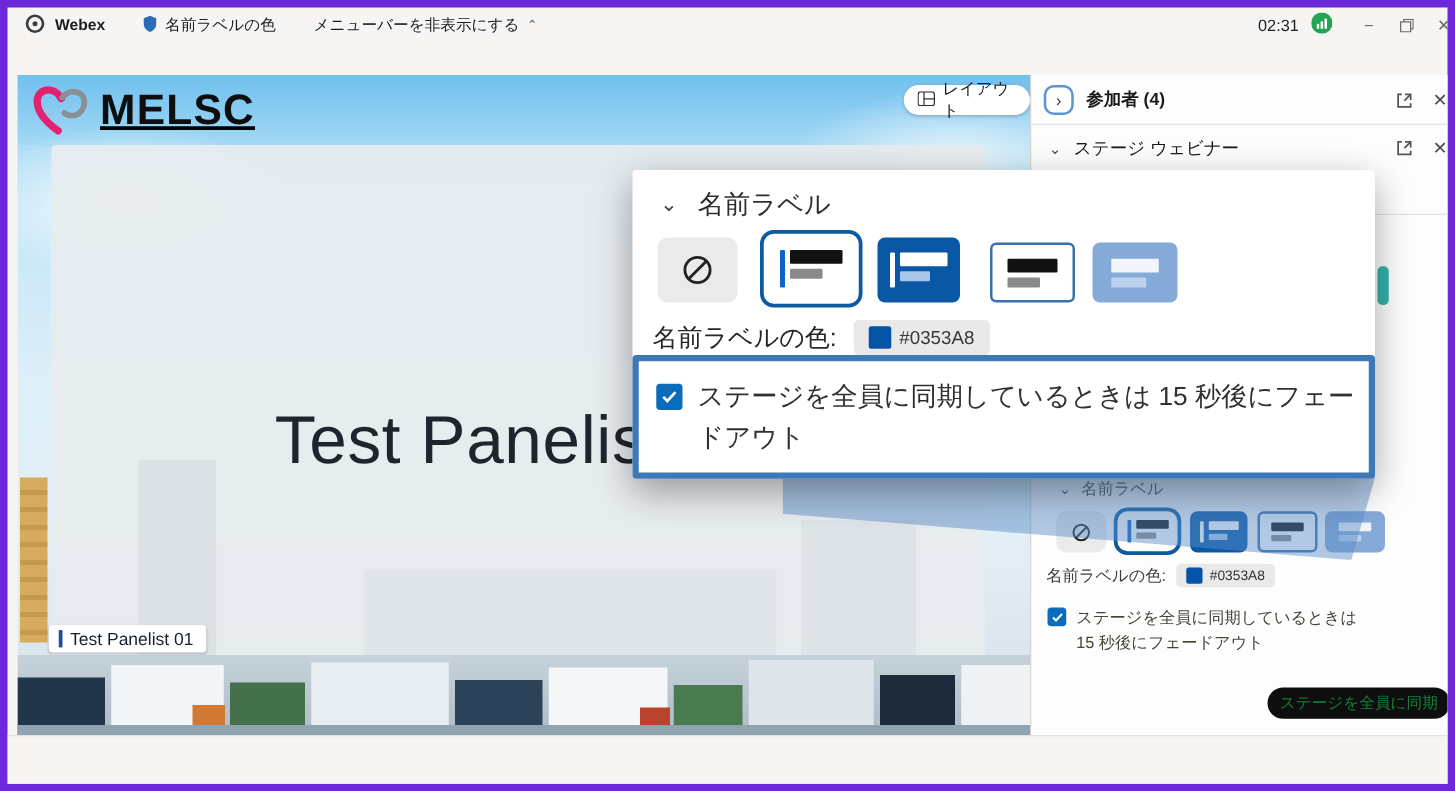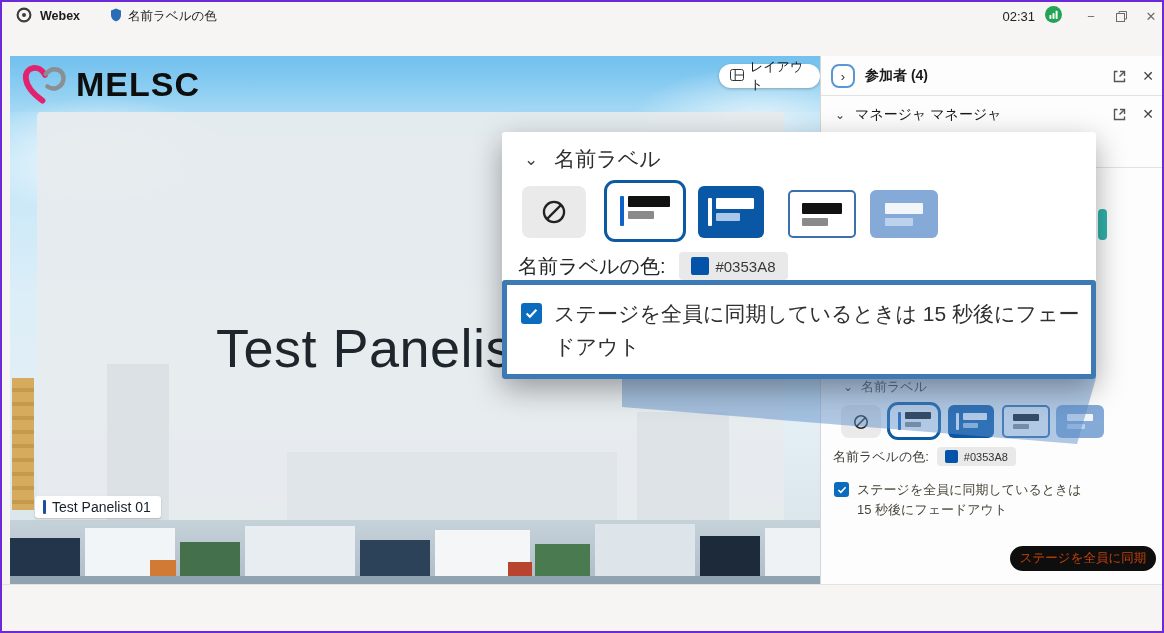--- a/index.html
+++ b/index.html
@@ -1,17 +1,17 @@
 <!DOCTYPE html>
 <html><head>
 <meta charset="utf-8">
 <style>
   * { margin:0; padding:0; box-sizing:border-box; }
   html,body { width:1164px; height:633px; font-family:"Liberation Sans", sans-serif; background:#f7f5f4; }
-  #app { position:relative; width:1164px; height:633px; background:#f7f5f4; overflow:hidden; border:2px solid #6d28d9; }
+  #app { position:relative; width:1164px; height:633px; background:#f7f5f4; overflow:hidden; border:6px solid #6d28d9; }
 
   
   #titlebar { position:absolute; left:0; top:0; width:1164px; height:28px; display:flex; align-items:center; font-size:12.5px; color:#1c1c1c; }
   .tb-left { display:flex; align-items:center; gap:8px; padding-left:14px; }
   .webex-name { font-weight:bold; }
   .tb-item { display:flex; align-items:center; gap:6px; margin-left:22px; }
   .tb-right { position:absolute; right:0; top:0; height:28px; display:flex; align-items:center; gap:0; }
   .tb-time { font-size:13px; color:#222; margin-right:10px; }
   .winbtn { width:30px; height:28px; display:flex; align-items:center; justify-content:center; color:#6e6c6a; font-size:13px; }
   .chev-up { font-size:10px; color:#555; }
@@ -20,21 +20,21 @@
   #menubar { position:absolute; left:0; top:28px; width:1164px; height:26px; display:flex; align-items:center; gap:21px; padding-left:12px; font-size:12.5px; color:#1f1f1f; }
   .menu-item { cursor:default; }
 
   
   #stage { position:absolute; left:8px; top:54px; width:810px; height:528px; overflow:hidden;
     background:linear-gradient(180deg,#8fd0f2 0%, #a8dbf5 9%, #c6e7f8 22%, #dceef8 45%, #e3eef5 70%, #d4dfe6 100%); }
   #stage .cloud1 { position:absolute; left:-40px; top:40px; width:260px; height:120px; background:radial-gradient(ellipse at center, rgba(255,255,255,.85), rgba(255,255,255,0) 70%); }
   #stage .cloud2 { position:absolute; left:620px; top:10px; width:260px; height:110px; background:radial-gradient(ellipse at center, rgba(255,255,255,.7), rgba(255,255,255,0) 70%); }
   #stage .skyband { position:absolute; left:0; top:0; width:100%; height:56px; background:linear-gradient(180deg, rgba(90,180,235,.55), rgba(120,195,240,.15)); }
 
-  #brand { position:absolute; left:10px; top:6px; display:flex; align-items:center; gap:6px; z-index:2; }
+  #brand { position:absolute; left:10px; top:6px; display:flex; align-items:center; gap:6px; z-index:2;text-decoration:underline; }
   #brand .brand-text { font-size:34px; font-weight:800; letter-spacing:1px; color:#0e0e0e; }
 
   .yellow-bldg { position:absolute; left:2px; top:322px; width:22px; height:132px; background:repeating-linear-gradient(180deg,#d6ab5e 0 10px,#c49a4e 10px 14px); z-index:1; }
 
   #tile { position:absolute; left:27px; top:56px; width:747px; height:417px; background:rgba(231,235,238,0.95); border-radius:4px; z-index:2; }
   .ghost-bldg { position:absolute; background:#d2d8dc; opacity:.55; }
   #tile-name { position:absolute; left:0; right:0; top:205px; text-align:center; font-size:54px; color:#1f252c; white-space:nowrap; letter-spacing:0.5px; }
 
   #city { position:absolute; left:0; top:464px; width:810px; height:64px; z-index:3; background:linear-gradient(180deg,#c6d2da, #aebcc6); }
   #city div { position:absolute; }
@@ -68,21 +68,21 @@
   .stack { display:flex; flex-direction:column; gap:4px; }
   .bar1,.bar2 { border-radius:1px; }
 
   #sb-namelabel-title { position:absolute; left:22px; top:322px; font-size:13px; color:#4f4f4f; display:flex; gap:8px; align-items:center; }
   #sb-color-row { position:absolute; left:12px; top:391px; display:flex; align-items:center; gap:8px; font-size:13px; color:#3c3c38; }
   .swatch-pill { background:#e9e9e9; border-radius:4px; display:flex; align-items:center; gap:6px; padding:3px 8px; }
   .swatch { background:#0353A8; border-radius:2px; }
   #sb-check-row { position:absolute; left:13px; top:424px; display:flex; gap:8px; }
   .checkbox { background:#0b6cbd; border-radius:3px; display:flex; align-items:center; justify-content:center; flex:none; }
   #sb-check-row .cb-label { width:228px; font-size:13px; line-height:1.55; color:#474538; }
-  #sync-btn { position:absolute; left:189px; top:490px; width:146px; height:25px; background:#0e0e0e; color:#c2410c; border-radius:13px; font-size:12.5px; display:flex; align-items:center; justify-content:center; }
+  #sync-btn { position:absolute; left:189px; top:490px; width:146px; height:25px; background:#0e0e0e; color:#15803d; border-radius:13px; font-size:12.5px; display:flex; align-items:center; justify-content:center; }
 
   
   #wedge { position:absolute; left:620px; top:376px; width:474px; height:66px; background:rgba(92,142,200,.48); clip-path:polygon(0% 0%, 100% 0%, 96% 100%, 0% 44%); z-index:5; }
 
   
   #popup { position:absolute; left:500px; top:130px; width:594px; height:247px; background:#fff; z-index:10; border-radius:3px; box-shadow:0 10px 30px rgba(0,0,0,.35); }
   #popup-header { position:absolute; left:22px; top:13px; display:flex; align-items:center; gap:16px; font-size:21px; color:#2e2e2e; }
   #popup-header .chev { font-size:17px; }
   #popup-color-row { position:absolute; left:16px; top:120px; display:flex; align-items:center; gap:14px; font-size:20px; color:#262626; }
   #popup-color-row .swatch-pill { padding:5px 12px; font-size:15px; color:#3a3a3a; }
@@ -106,20 +106,24 @@
           </svg>
       </span>
       <span class="webex-name">Webex</span>
       <span class="tb-item">
         <span>
           <svg width="12" height="14" viewBox="0 0 12 14">
               <path d="M6 0.5 L11 2.5 V7 C11 10.5 8.6 12.6 6 13.5 C3.4 12.6 1 10.5 1 7 V2.5 Z" fill="#2a6db6"></path>
             </svg>
         </span>
         <span>名前ラベルの色</span>
+      </span>
+      <span class="tb-item">
+        <span>メニューバーを非表示にする</span>
+        <span class="chev-up">⌃</span>
       </span>
     </div>
     <div class="tb-right">
       <span class="tb-time">02:31</span>
       <span style="margin-right:14px;">
         <svg width="17" height="17" viewBox="0 0 17 17">
             <circle cx="8.5" cy="8.5" r="8.5" fill="#23a455"></circle>
             <rect x="4.4" y="9" width="2" height="4" rx="0.7" fill="#fff"></rect>
             <rect x="7.5" y="7" width="2" height="6" rx="0.7" fill="#fff"></rect>
             <rect x="10.6" y="4.8" width="2" height="8.2" rx="0.7" fill="#fff"></rect>
@@ -206,21 +210,21 @@
               <line x1="11.3" y1="1.7" x2="6.5" y2="6.5" stroke="#555" stroke-width="1.4"></line>
             </svg>
         </span>
         <span class="icon-x">✕</span>
       </span>
     </div>
     <div class="sb-divider" style="top:39px;"></div>
 
     <div class="sb-header" style="top:46px; height:26px;">
       <span class="chev" style="margin-left:14px;">⌄</span>
-      <span class="sb-title" style="margin-left:10px;">マネージャ マネージャ</span>
+      <span class="sb-title" style="margin-left:10px;">ステージ ウェビナー</span>
       <span class="sb-icons" style="top:4px;">
         <span class="icon-popout">
           <svg width="13" height="13" viewBox="0 0 13 13">
               <path d="M4.5 1.5 H1.5 V11.5 H11.5 V8.5" fill="none" stroke="#555" stroke-width="1.4"></path>
               <path d="M7 1.5 H11.5 V6" fill="none" stroke="#555" stroke-width="1.4"></path>
               <line x1="11.3" y1="1.7" x2="6.5" y2="6.5" stroke="#555" stroke-width="1.4"></line>
             </svg>
         </span>
         <span class="icon-x">✕</span>
       </span>

